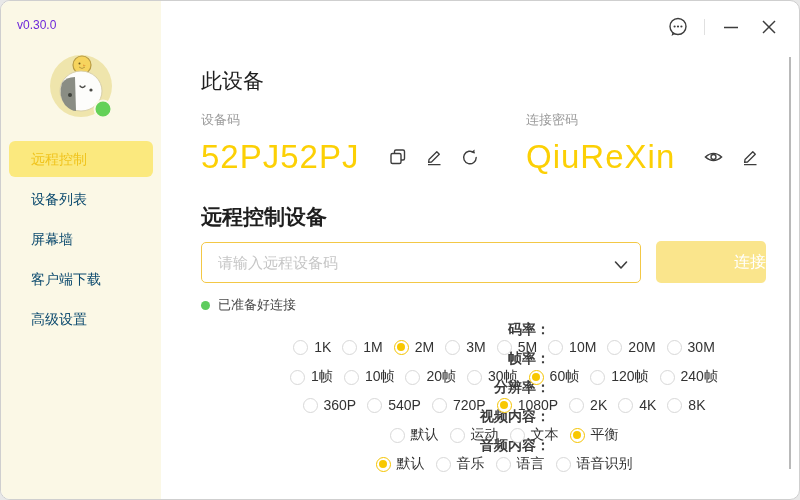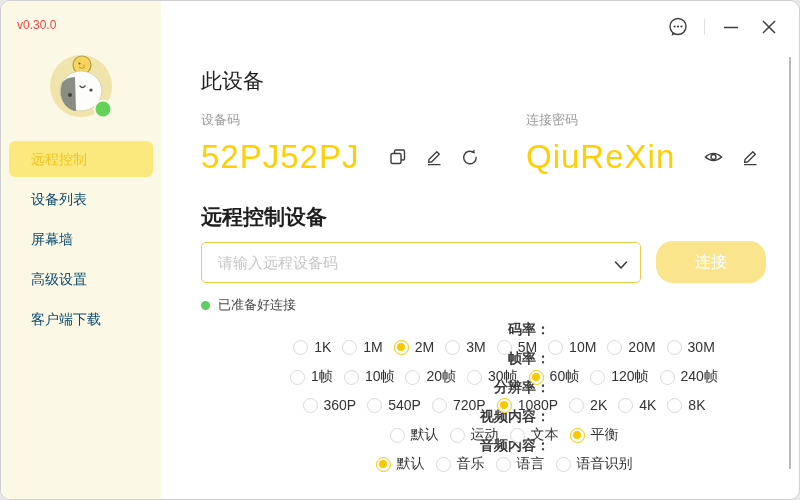--- a/index.html
+++ b/index.html
@@ -11,21 +11,21 @@
   .window {
     position: relative; width: 800px; height: 500px;
     background: #ffffff; border: 1px solid #cfcfcf; border-radius: 10px;
     overflow: hidden;
   }
   
   .sidebar {
     position: absolute; left: 0; top: 0; bottom: 0; width: 160px;
     background: #fbf8e6;
   }
-  .version { padding: 17px 0 0 16px; font-size: 12px; color: #ef4444; }
+  .version { padding: 17px 0 0 16px; font-size: 12px; color: #6d28d9; }
   .avatar-wrap { width: 64px; height: 66px; margin: 21px auto 0; position: relative; }
   .menu { margin-top: 22px; }
   .side-item {
     height: 36px; line-height: 36px; margin: 4px 8px; padding-left: 22px;
     font-size: 14px; color: #0c4a6e; border-radius: 6px; cursor: default;
     white-space: nowrap;
   }
   .side-item.active { background: #fbe97e; color: #f0c41e; }
   
   .titlebar-icons {
@@ -54,23 +54,24 @@
   .connect-row { display: flex; align-items: center; gap: 15px; margin-top: 10px; }
   .input-wrap { position: relative; width: 440px; height: 41px; }
   .device-input {
     width: 100%; height: 100%; border: 1.5px solid #f3c846; border-radius: 5px;
     padding: 0 38px 0 16px; font-size: 15px; color: #333; outline: none;
     font-family: inherit; background: #fff;
   }
   .device-input::placeholder { color: #c6c6c6; }
   .input-chevron { position: absolute; right: 13px; top: 14px; cursor: pointer; }
   .connect-btn {
-    width: 110px; height: 42px; border: none; border-radius: 17px;
+    width: 110px; height: 42px; border: none; border-radius: 5px;
     background: #fae58c; color: #ffffff; font-size: 16px; cursor: pointer;
     font-family: inherit;
+    text-align: right;
   }
   .status-row { display: flex; align-items: center; gap: 8px; margin-top: 13px; }
   .status-dot { width: 9px; height: 9px; border-radius: 50%; background: #5ecc5e; }
   .status-text { font-size: 13px; color: #4a4a4a; }
   
   .settings { margin-top: 7px; }
   .setting-row { display: flex; align-items: center; height: 29px; flex-direction: column; }
   .setting-label {
     width: 100px; text-align: right; font-size: 14px; font-weight: 600;
     color: #3b3b3b; white-space: nowrap; flex: none;
@@ -109,22 +110,22 @@
         <circle cx="21" cy="42" r="2" fill="#3f423c"></circle>
         <circle cx="42" cy="37" r="1.6" fill="#4a4a46"></circle>
         <path d="M31 33 q2.5 3 5 0" fill="none" stroke="#4a4a46" stroke-width="1.4" stroke-linecap="round"></path>
         <circle cx="54" cy="56" r="8.5" fill="#64d157" stroke="#fbf8e6" stroke-width="2"></circle>
       </svg>
     </div>
     <div class="menu" id="sidebar-menu">
         <div class="side-item active"><span class="side-label">远程控制</span></div>
         <div class="side-item"><span class="side-label">设备列表</span></div>
         <div class="side-item"><span class="side-label">屏幕墙</span></div>
+        <div class="side-item"><span class="side-label">客户端下载</span></div>
         <div class="side-item"><span class="side-label">高级设置</span></div>
-        <div class="side-item"><span class="side-label">客户端下载</span></div>
       </div>
   </div>
 
   <div class="titlebar-icons">
     <div class="tb-icon">
       <svg width="22" height="22" viewBox="0 0 22 22" fill="none">
         <circle cx="11" cy="10.5" r="8" stroke="#3d3d3d" stroke-width="1.4"></circle>
         <path d="M5.5 16.5 L4.5 20 L8.5 17.6" fill="#3d3d3d"></path>
         <circle cx="7.6" cy="10.5" r="1.1" fill="#3d3d3d"></circle>
         <circle cx="11" cy="10.5" r="1.1" fill="#3d3d3d"></circle>

